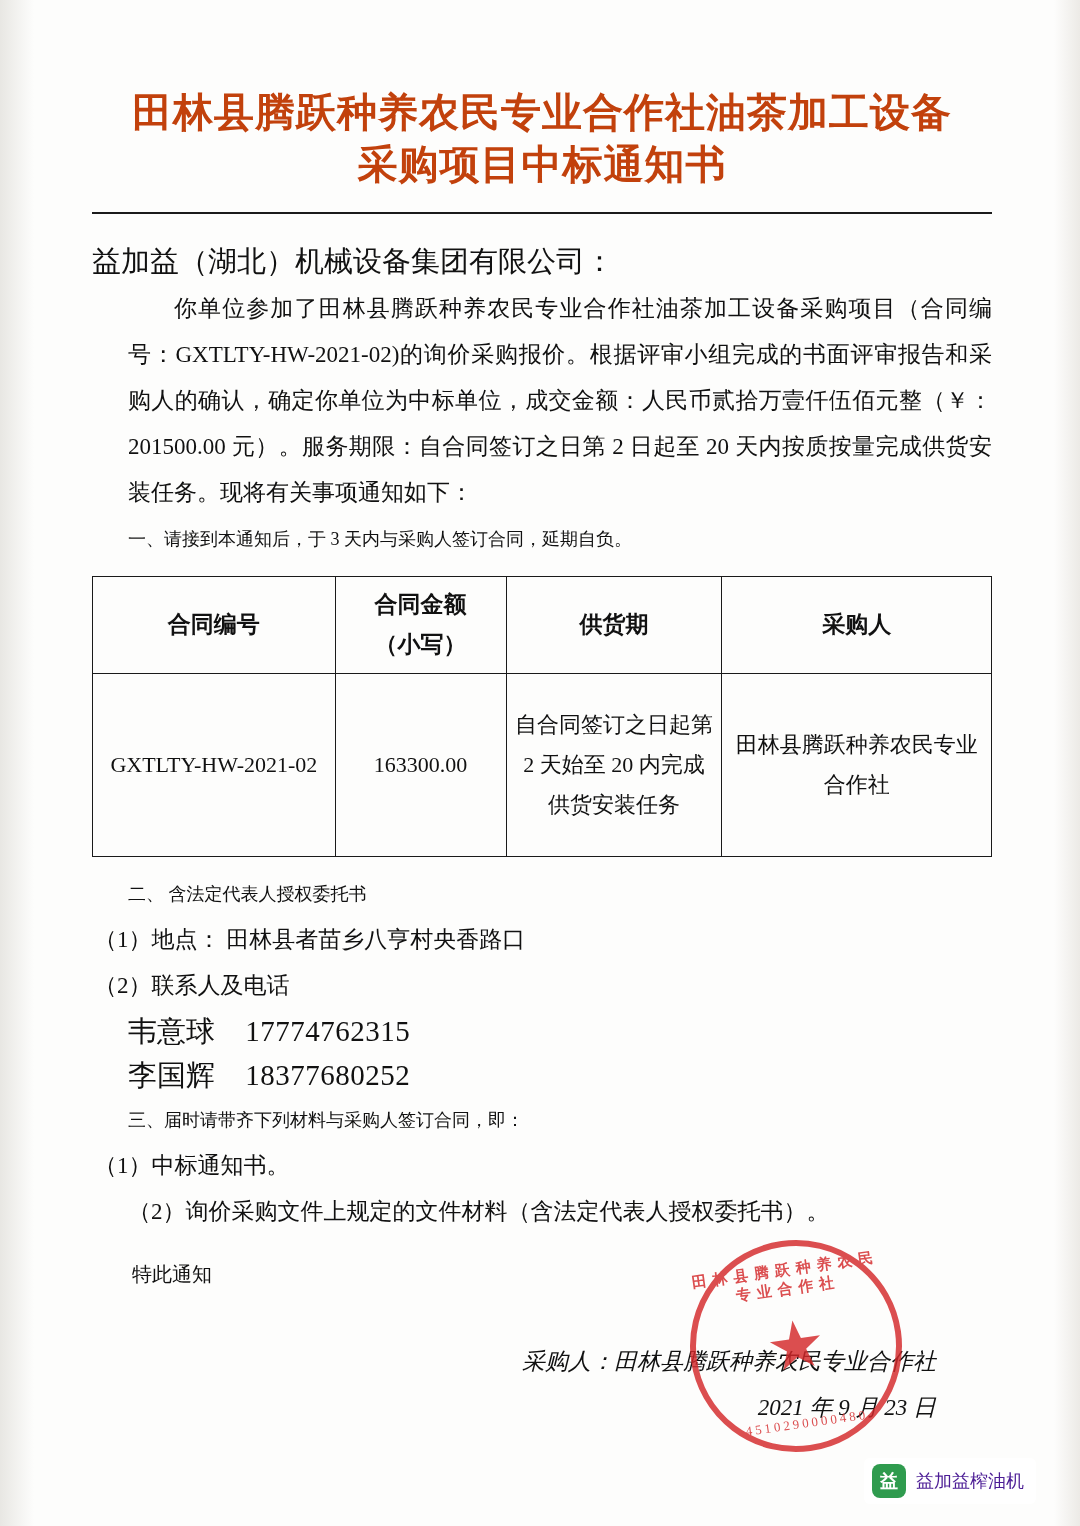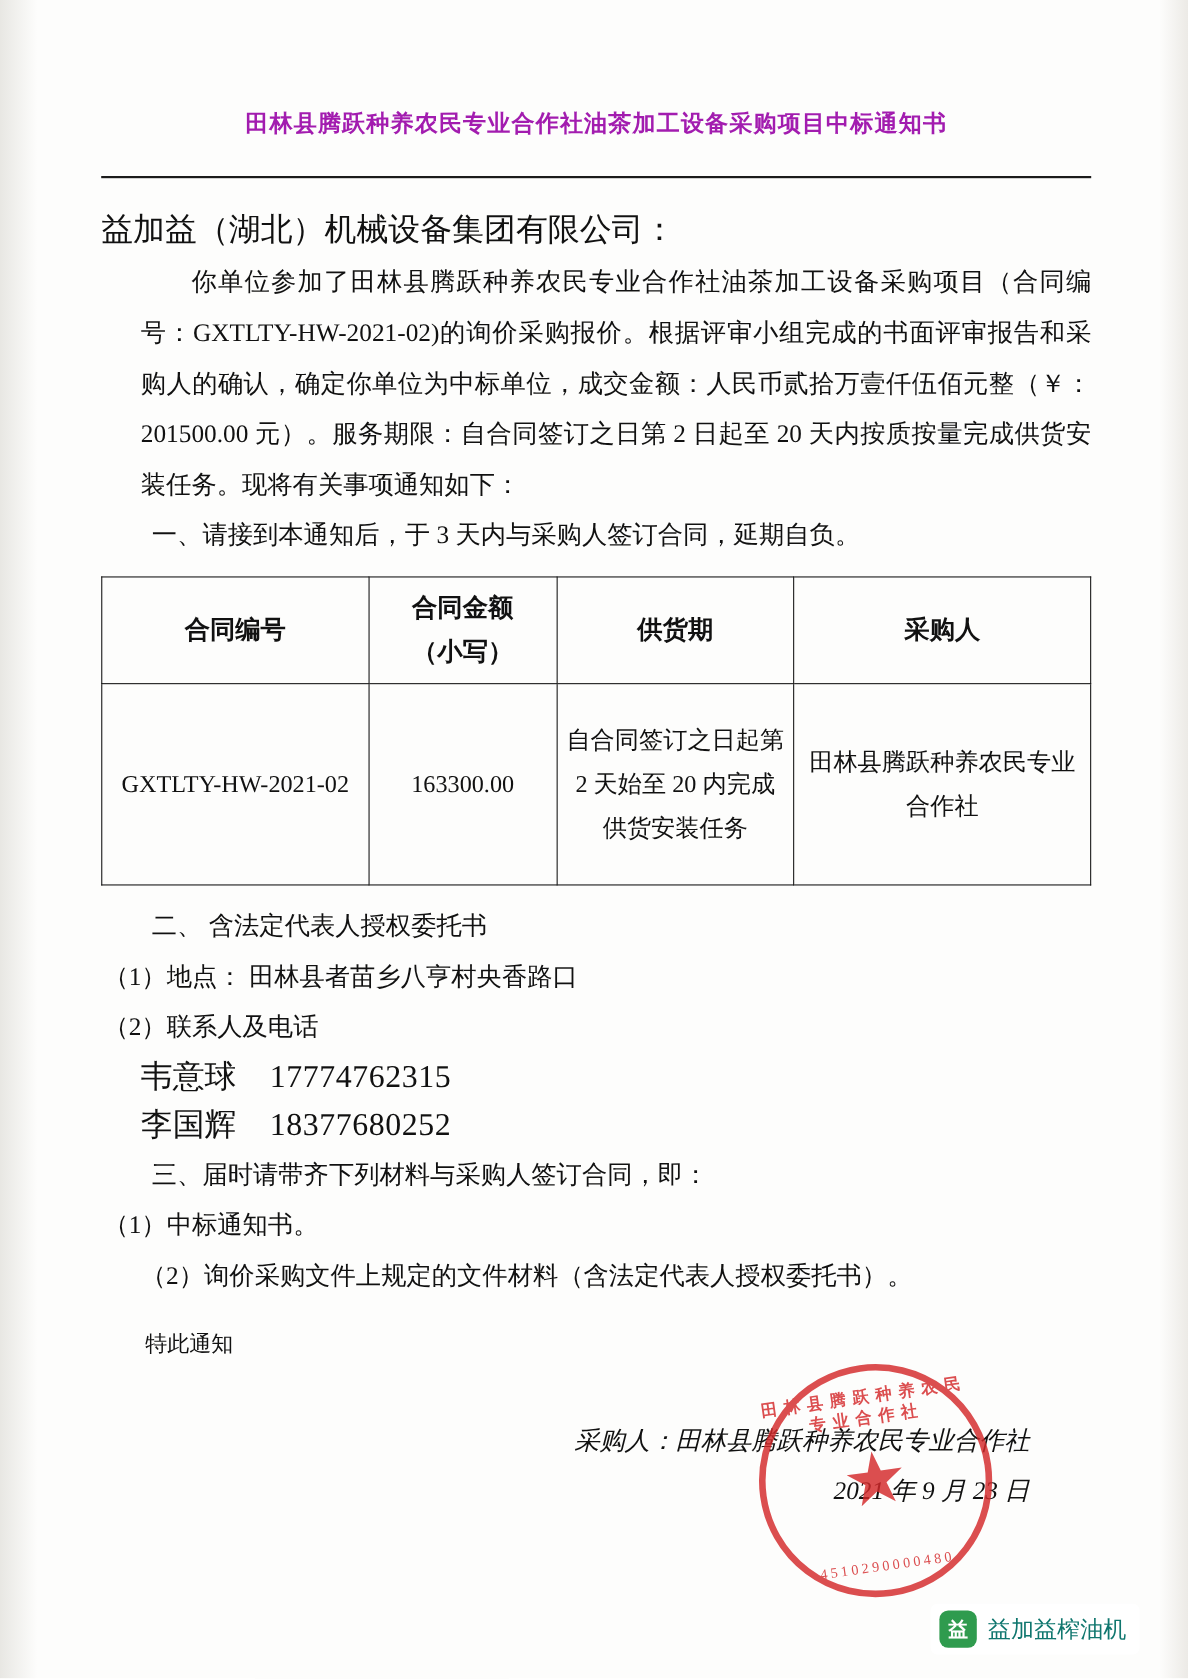--- a/index.html
+++ b/index.html
@@ -39,25 +39,25 @@
   .doc {
     position: absolute;
     left: 92px;
     top: 86px;
     width: 900px;
   }
 
   .doc-title {
     font-family: "DejaVu Serif", "Liberation Serif", serif;
     font-weight: bold;
-    font-size: 21px;
+    font-size: 40px;
     line-height: 52px;
     text-align: center;
     letter-spacing: 1px;
-    color: #a21caf;
+    color: #c2410c;
     padding: 0 20px;
   }
 
   .rule {
     margin-top: 22px;
     margin-bottom: 28px;
     border-top: 2px solid #1b1b1b;
     width: 100%;
   }
 
@@ -76,21 +76,21 @@
   }
   .para.indent {
     text-indent: 2em;
   }
   .mono {
     font-family: "Liberation Serif", serif;
     letter-spacing: 0.5px;
   }
 
   .clause {
-    font-size: 23px;
+    font-size: 18px;
     line-height: 46px;
     text-indent: 2em;
   }
   .sub {
     font-size: 23px;
     line-height: 46px;
     text-indent: 0;
     padding-left: 2px;
   }
   .contact-line {
@@ -214,22 +214,22 @@
     color: #fff;
     font-size: 18px;
     font-weight: bold;
     display: flex;
     align-items: center;
     justify-content: center;
     font-family: "DejaVu Sans", "Liberation Sans", sans-serif;
   }
   .footer-badge .label {
     font-family: "DejaVu Sans", "Liberation Sans", sans-serif;
-    font-size: 21px;
-    color: #0f766e;
+    font-size: 18px;
+    color: #4c1d95;
   }
 </style>
 </head>
 <body>
 
 <div id="page">
 
   <div class="doc">
 
     <div class="doc-title">田林县腾跃种养农民专业合作社油茶加工设备采购项目中标通知书</div>

